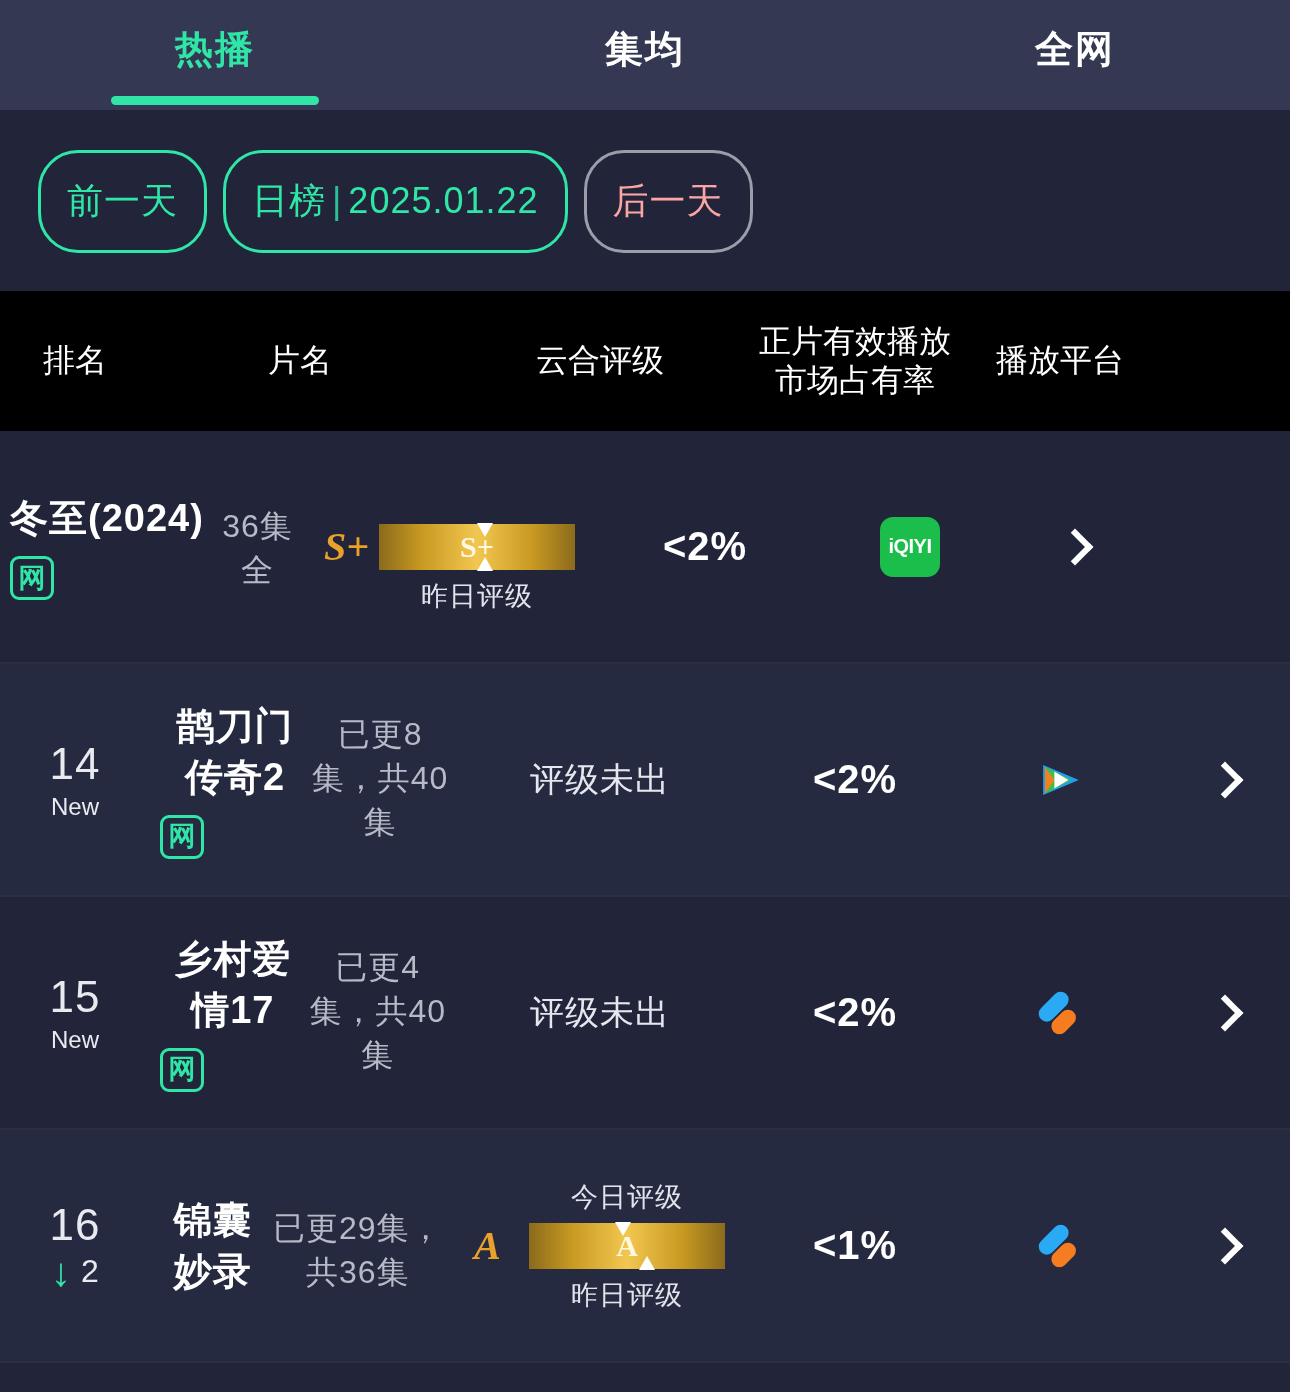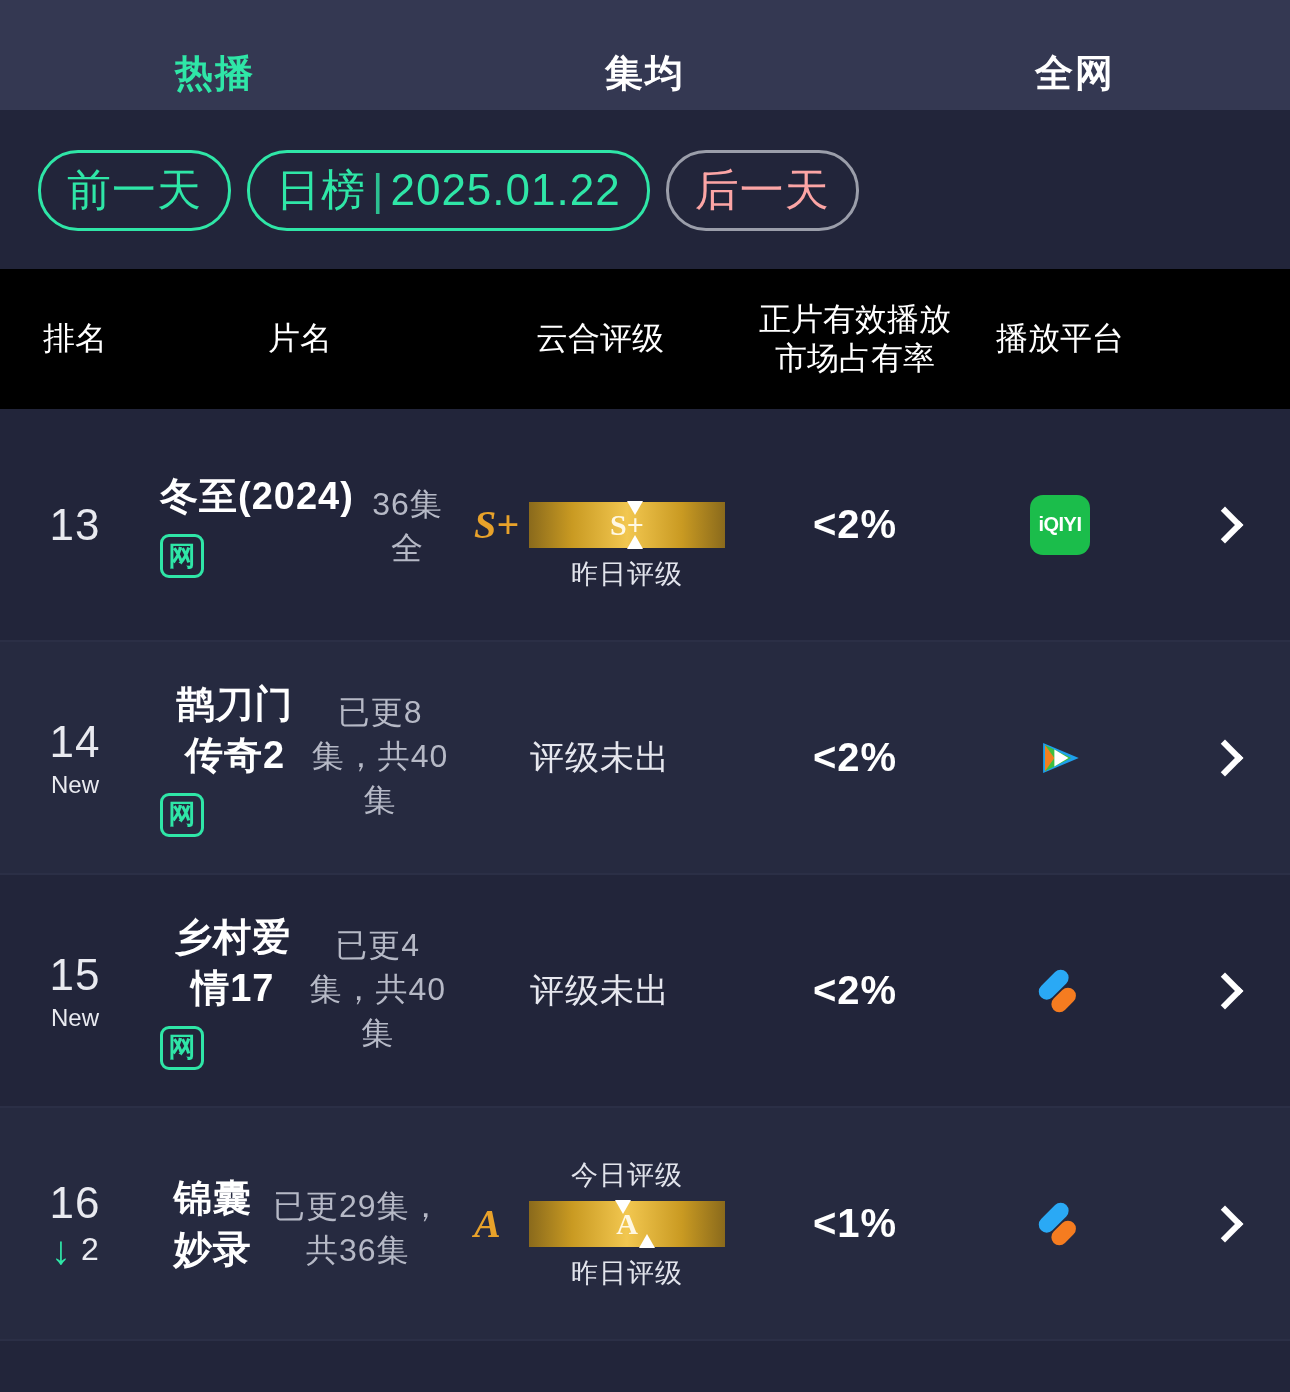--- a/index.html
+++ b/index.html
@@ -18,31 +18,31 @@
   .wm-logo { top:1060px; left:400px; width:170px; height:170px; border-radius:50%;
              border:14px solid #ffffff; opacity:0.030; }
   .wm-logo2 { top:1092px; left:432px; width:106px; height:106px; border-radius:50%;
              border:10px solid #ffffff; opacity:0.028; }
   .wm-cn { top:1055px; left:560px; font-size:86px; transform:rotate(-9deg); letter-spacing:4px; }
   .wm-en { top:1125px; left:548px; font-size:40px; transform:rotate(-9deg); letter-spacing:3px; }
 
   
   .tabbar { position:relative; display:flex; height:110px; background:#343852; z-index:3; }
   .tab { flex:1; display:flex; flex-direction:column; align-items:center; justify-content:flex-start;
-         padding-top:24px; color:#ffffff; font-size:38px; font-weight:700; letter-spacing:2px;margin-top:24px; }
+         padding-top:24px; color:#ffffff; font-size:38px; font-weight:700; letter-spacing:2px; }
   .tab.active { color:#2fe6a7; }
   .tab .bar { width:208px; height:9px; border-radius:5px; background:transparent; margin-top:21px; }
   .tab.active .bar { background:#2fe6a7; }
 
   
   .filters { position:relative; background:#22253a; padding:40px 0 38px 38px; z-index:3; }
   .filters .sub { color:#d9dbe6; font-size:34px; letter-spacing:1px; margin-bottom:30px; }
   .chips { display:flex; align-items:center; gap:16px; }
   .chip { border:3px solid #2fe6a7; color:#2fe6a7; border-radius:40px;
-          padding:8px 26px; font-size:44px; letter-spacing:1px; background:transparent; white-space:nowrap; }
+          padding:24px 26px; font-size:36px; letter-spacing:1px; background:transparent; white-space:nowrap; }
   .chip.muted { border-color:#9b9eaa; color:#fca5a5; }
   .chip .sep { opacity:.8; padding:0 6px; }
 
   
   .thead { position:relative; display:flex; align-items:center; height:140px;
            background:#000000; color:#ffffff; font-size:32px; z-index:3; }
   .thead .cell { display:flex; align-items:center; justify-content:center; text-align:center; line-height:1.22; }
 
   
   .c-rank  { width:150px; }
@@ -157,23 +157,20 @@
         <div>正片有效播放</div>
         <div>市场占有率</div>
       </div>
     </div>
     <div class="cell c-plat">播放平台</div>
     <div class="cell c-arrow"></div>
   </div>
 
   <div class="rows" id="rows">
       <div class="row norm">
-        <div class="cell c-rank rank">
-          <div class="num">13</div>
-        </div>
         <div class="cell c-title title">
           <div class="line1">
             <span class="name">冬至(2024)</span>
             <span class="badge-net">网</span>
           </div>
           <div class="sub">36集全</div>
         </div>
         <div class="cell c-grade grade">
           <div class="gradewrap">
             <span class="gletter">S+</span>

